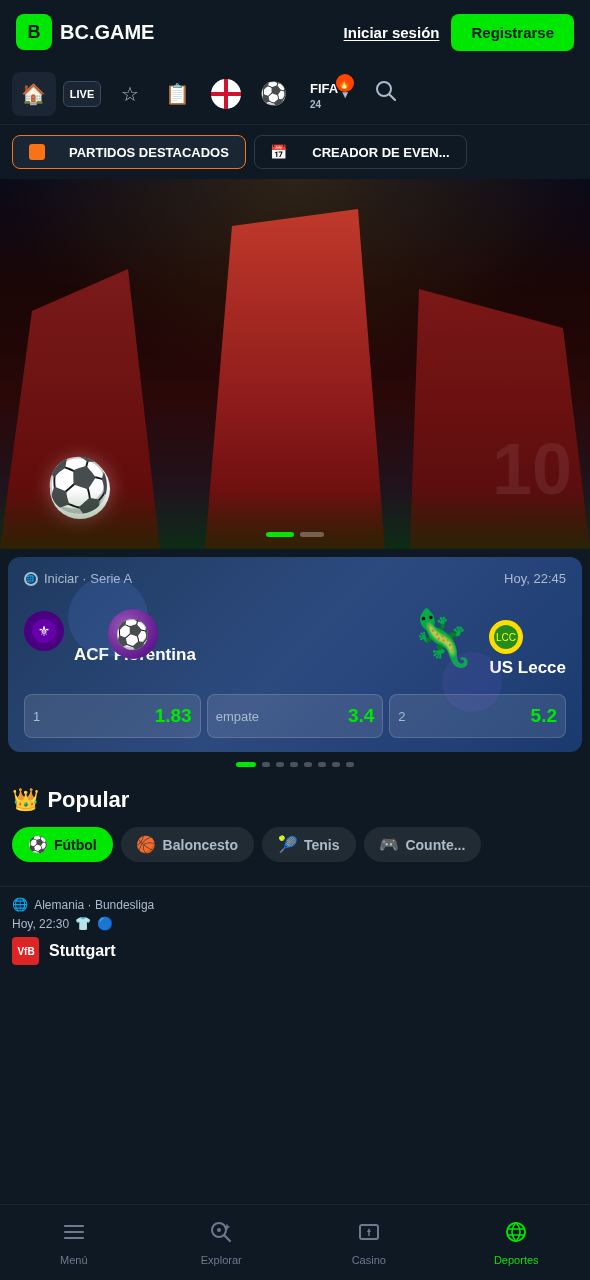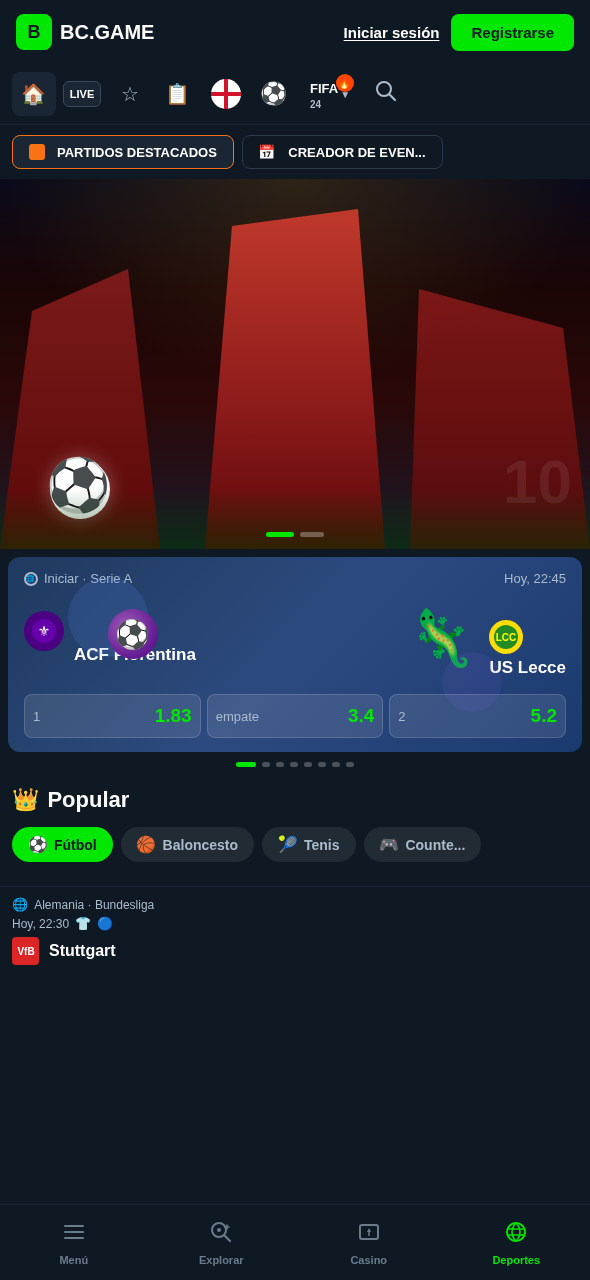--- a/index.html
+++ b/index.html
@@ -122,21 +122,21 @@
       padding: 10px 12px;
       gap: 8px;
       background: #0f1923;
       overflow-x: auto;
       scrollbar-width: none;
     }
     .tabs-section::-webkit-scrollbar { display: none; }
     .tab-btn {
       display: flex;
       align-items: center;
-      gap: 12px;
+      gap: 24px;
       padding: 8px 16px;
       border-radius: 8px;
       border: 1px solid #2a3a4a;
       background: transparent;
       color: #fff;
       font-size: 13px;
       font-weight: 700;
       cursor: pointer;
       white-space: nowrap;
       flex-shrink: 0;
@@ -253,21 +253,20 @@
     .team-logo-small {
       width: 34px;
       height: 34px;
       border-radius: 50%;
       background: #ffdd00;
       display: flex;
       align-items: center;
       justify-content: center;
       font-size: 14px;
       margin-bottom: 4px;
-      font-weight: bold;
     }
 
     
     .odds-row {
       display: flex;
       gap: 6px;
     }
     .odd-btn {
       flex: 1;
       background: rgba(255,255,255,0.1);
@@ -469,21 +468,21 @@
     .bottom-nav-icon {
       font-size: 22px;
       color: #6b7a8d;
     }
     .bottom-nav-icon.active {
       color: #00e701;
     }
     .bottom-nav-label {
       font-size: 11px;
       color: #6b7a8d;
-      font-weight: 700;
+      font-weight: 400;
     }
     .bottom-nav-label.active {
       color: #00e701;
     }
 
     
     .hero-scene {
       width: 100%;
       height: 370px;
       position: relative;
@@ -537,23 +536,23 @@
     }
     .soccer-ball::before {
       content: '⚽';
       font-size: 52px;
       position: absolute;
       top: -4px;
       left: -4px;
     }
     .hero-text-overlay {
       position: absolute;
-      bottom: 36px;
+      bottom: 44px;
       right: 18px;
-      font-size: 62px;
+      font-size: 72px;
       font-weight: 900;
       color: rgba(255,255,255,0.08);
       line-height: 1;
     }
     .bottom-spacer {
       height: 80px;
     }
   </style>
 </head>
 <body>

